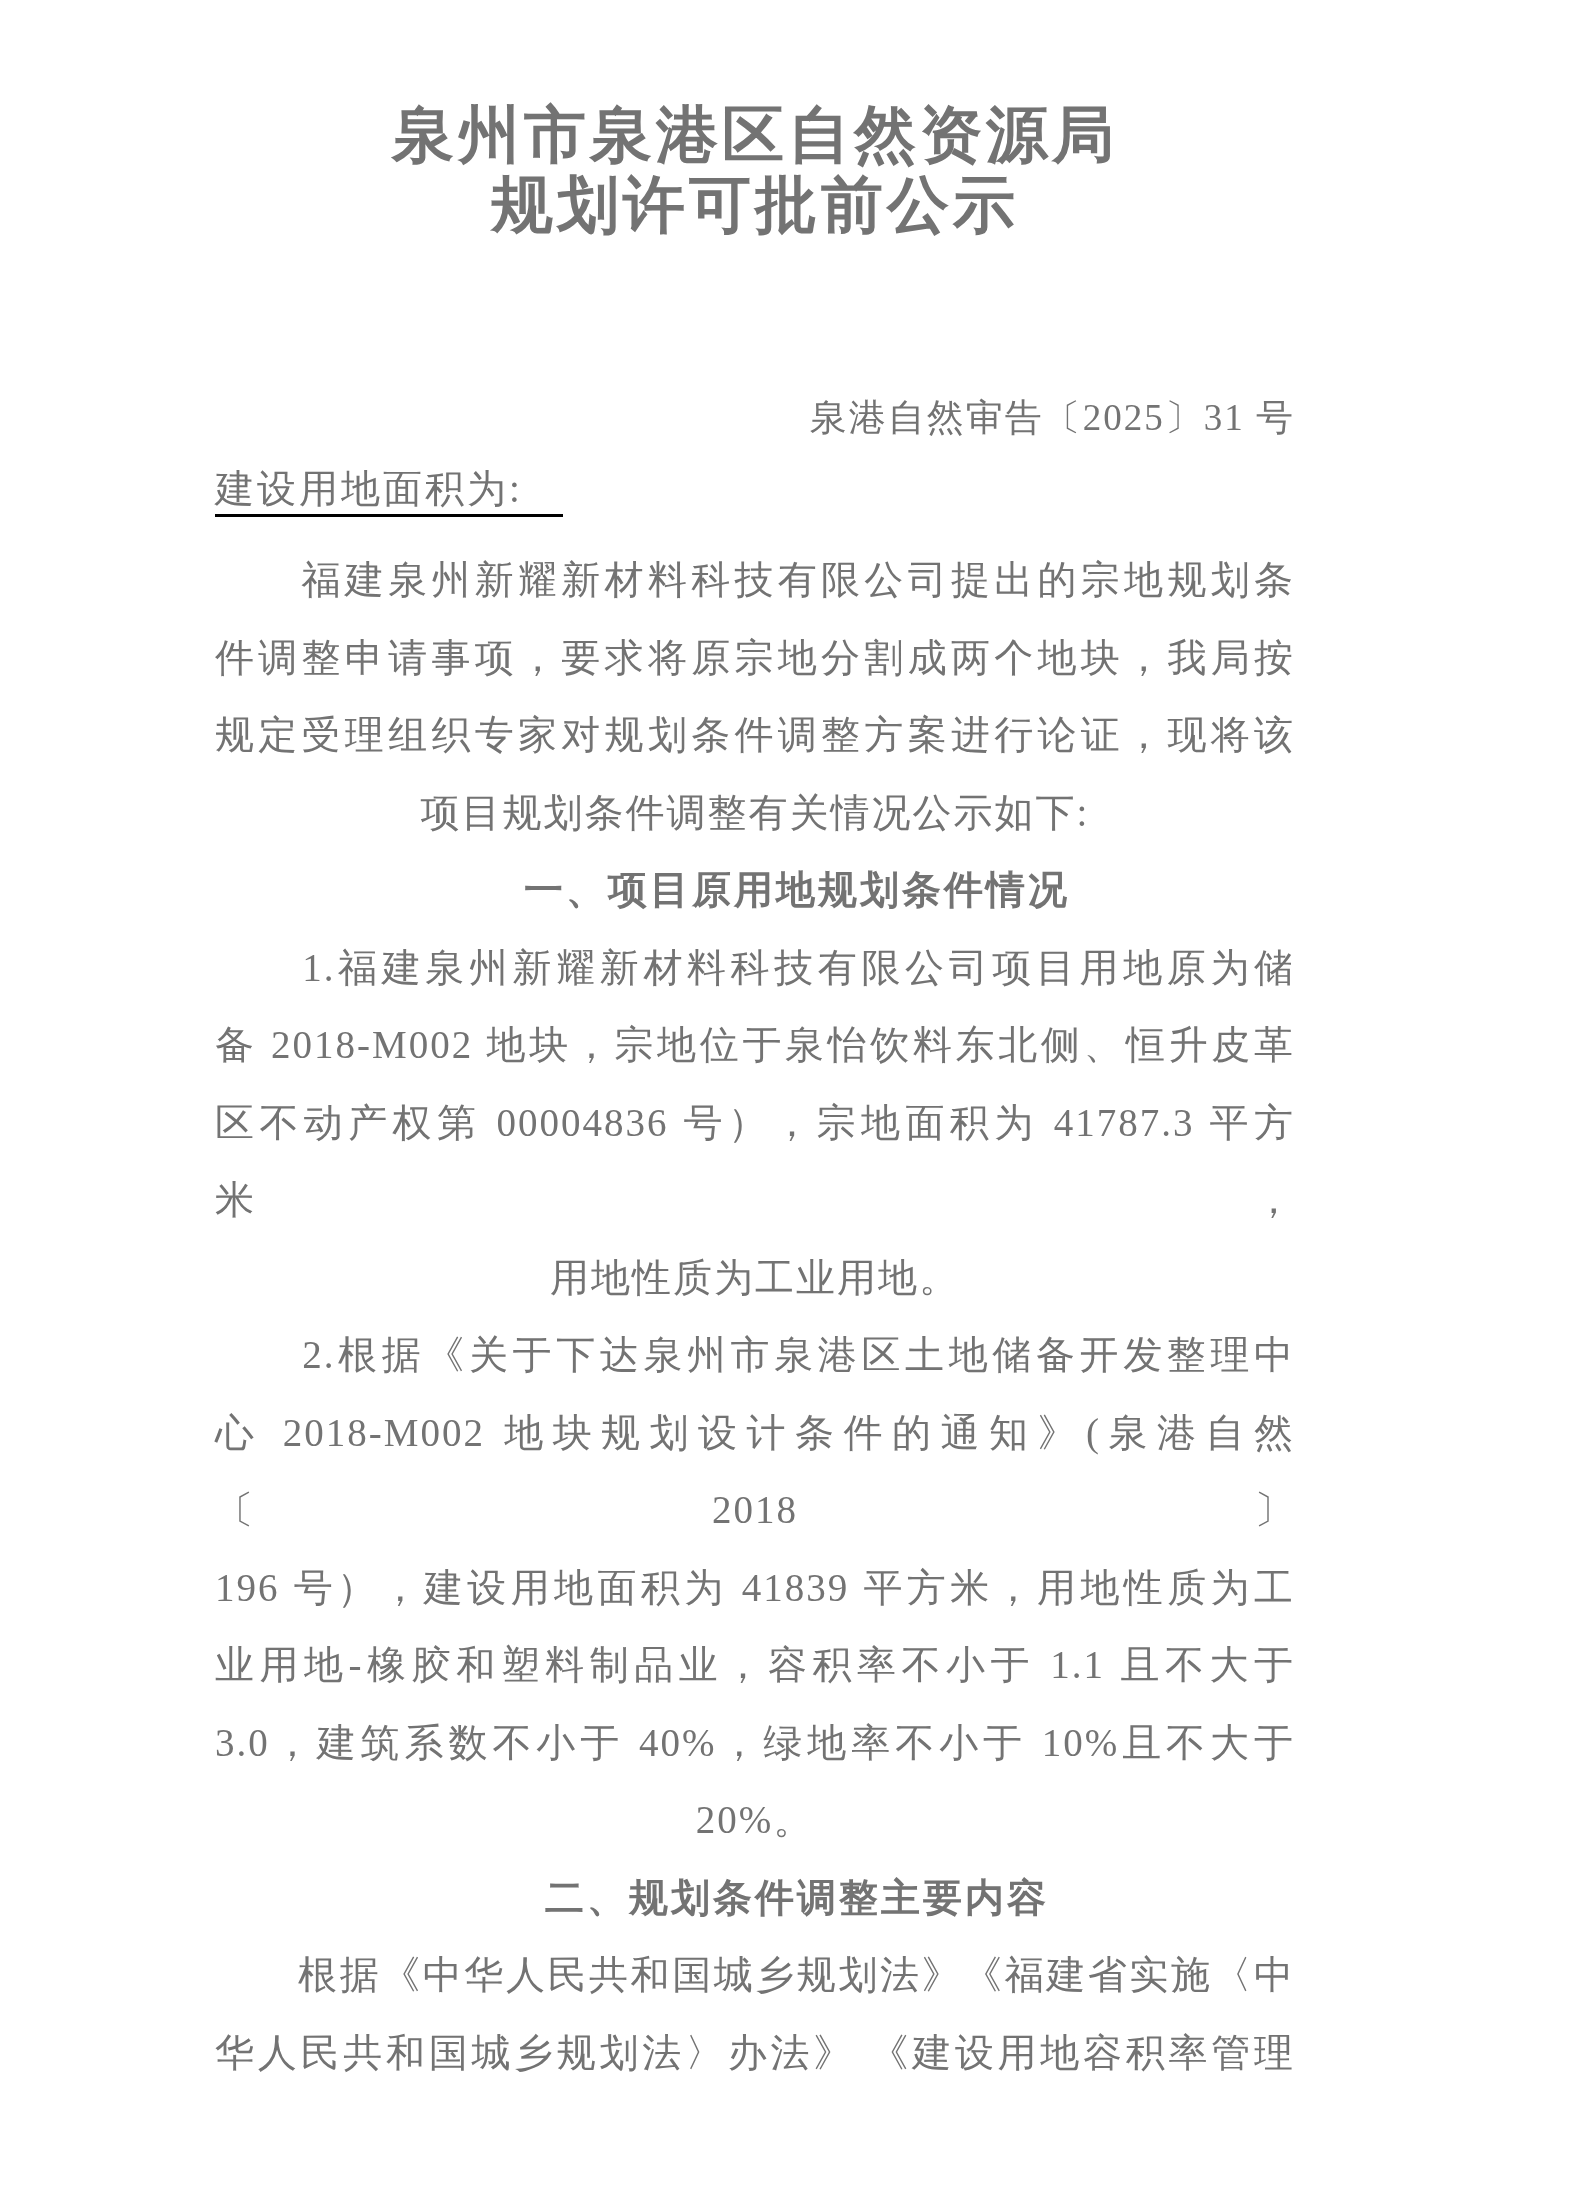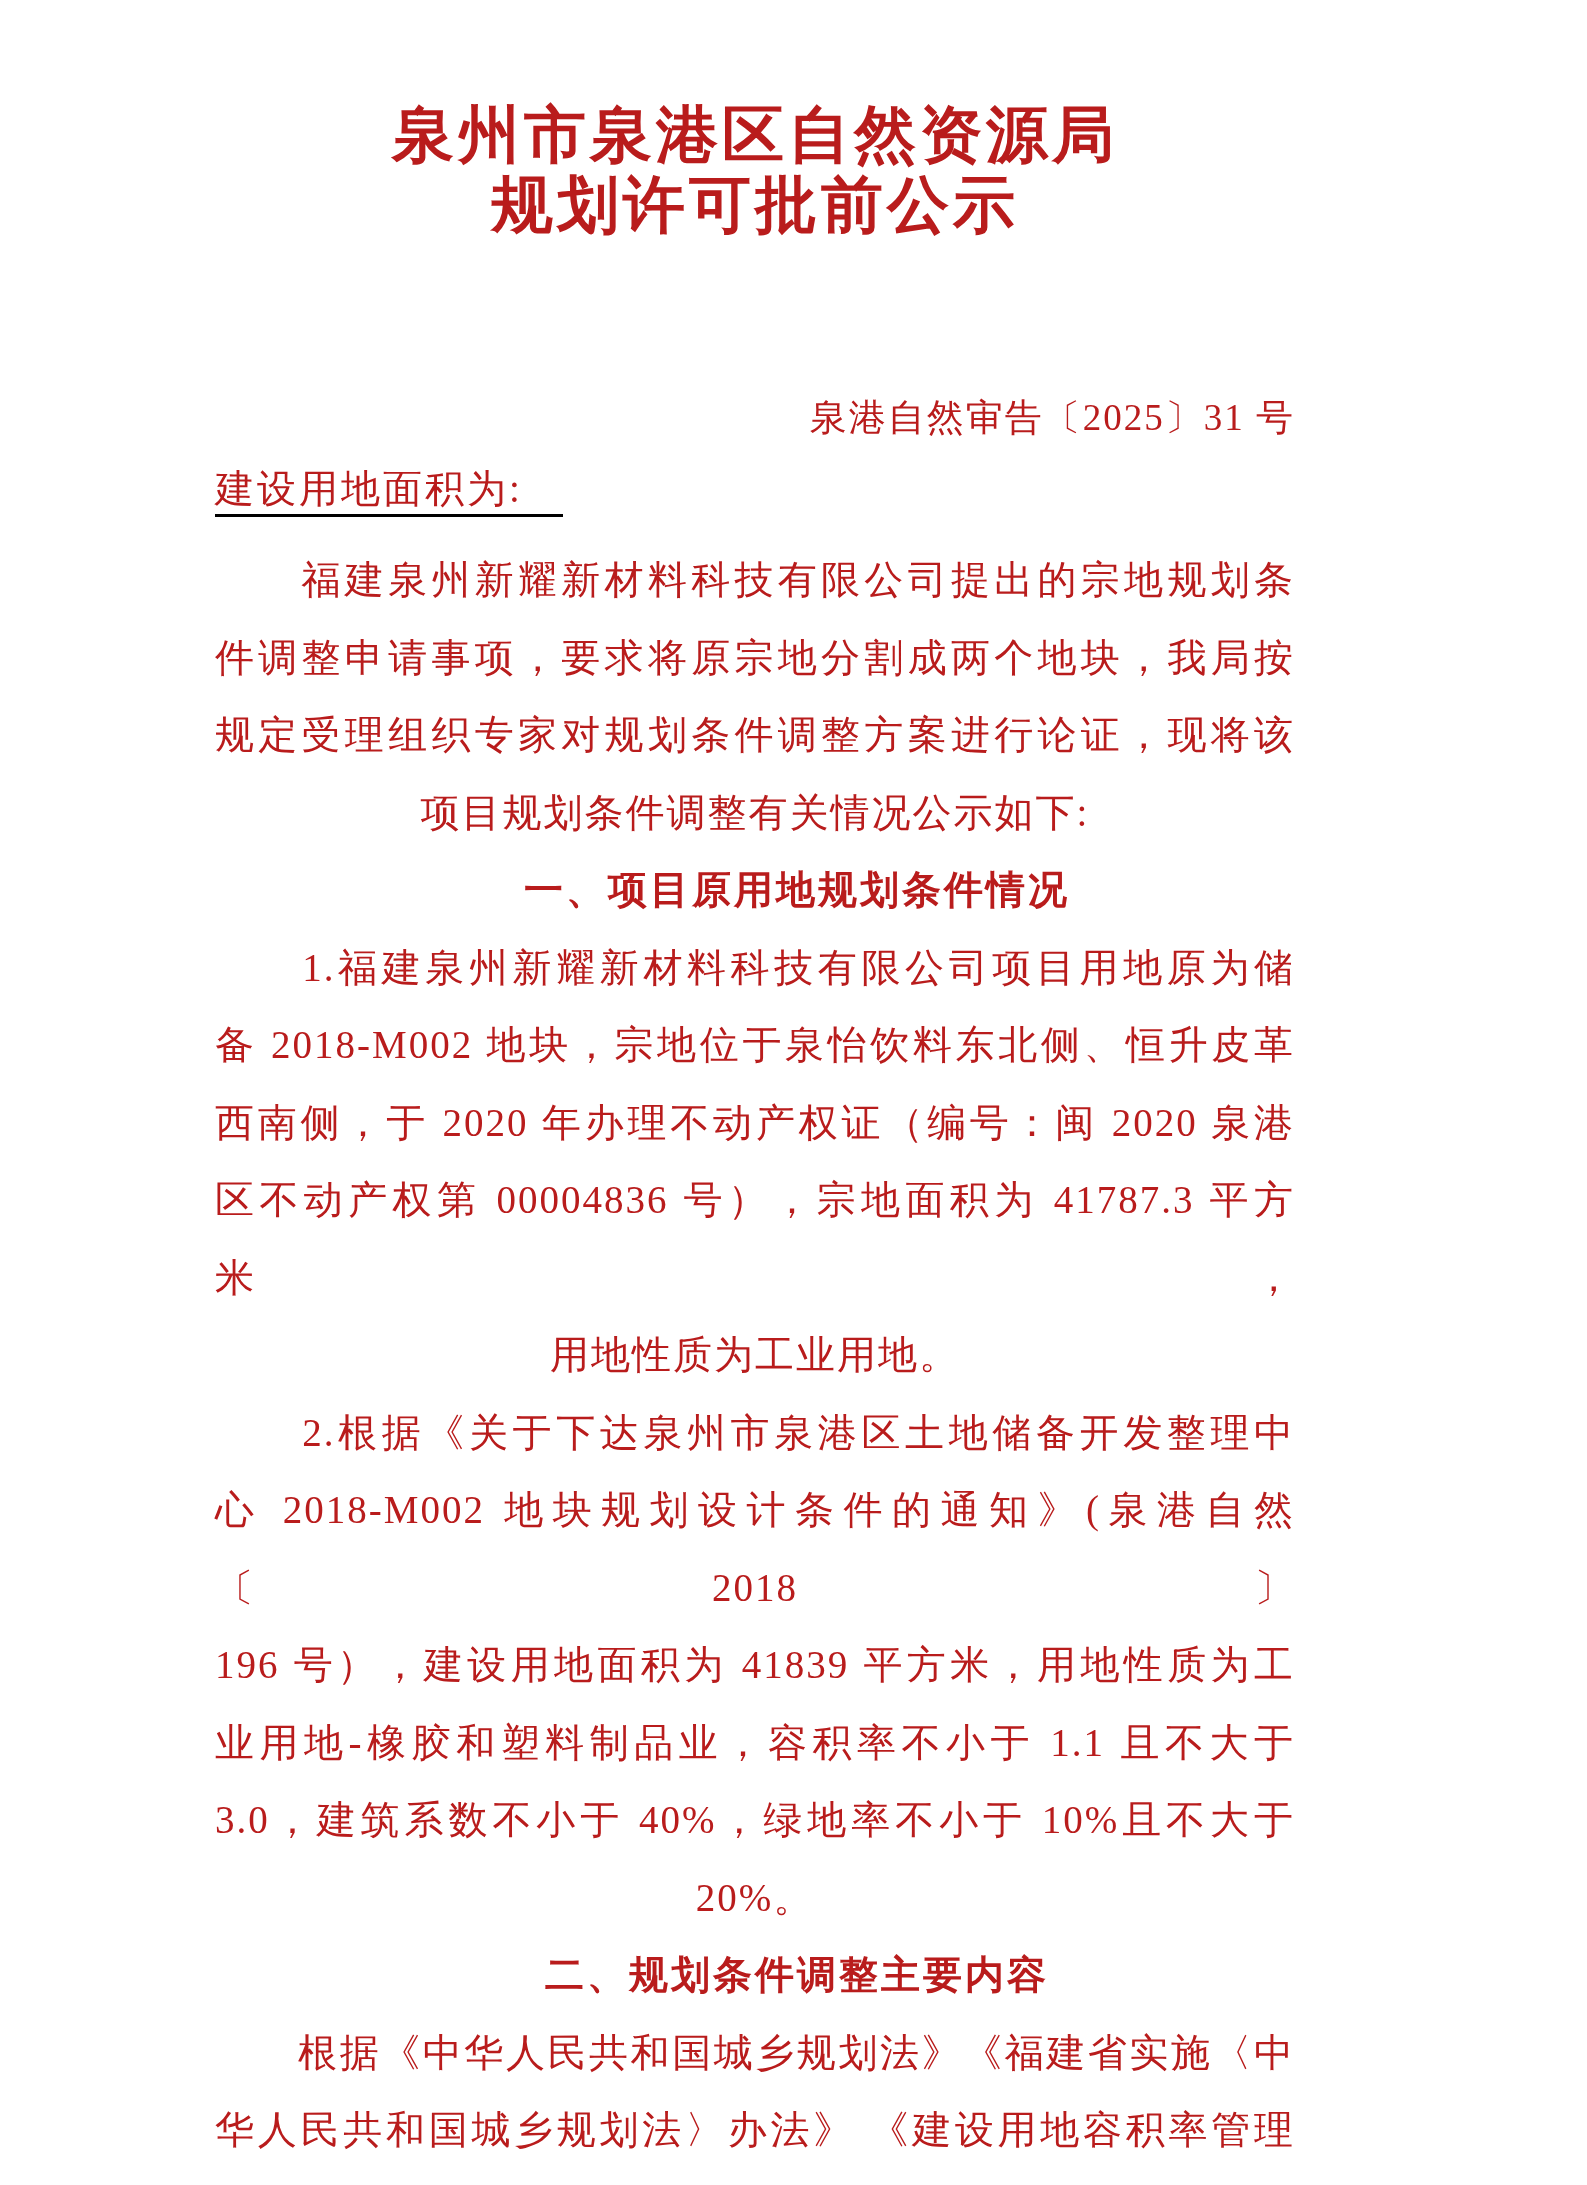--- a/index.html
+++ b/index.html
@@ -5,21 +5,21 @@
   html, body {
     margin: 0;
     padding: 0;
     background: #ffffff;
   }
   .page {
     position: relative;
     width: 1587px;
     height: 2185px;
     background: #ffffff;
-    color: #b91c1c;
+    color: #737373;
     font-family: "Liberation Serif", "DejaVu Serif", serif;
     box-sizing: border-box;
     padding-top: 100px;
     overflow: hidden;
   }
   .title {
     margin-left: 215px;
     width: 1080px;
     text-align: center;
     font-weight: bold;
@@ -84,21 +84,20 @@
   </div>
 
   <div class="doc-body" id="body-lines">
       <div class="line fill">　　福建泉州新耀新材料科技有限公司提出的宗地规划条</div>
       <div class="line fill">件调整申请事项，要求将原宗地分割成两个地块，我局按</div>
       <div class="line fill">规定受理组织专家对规划条件调整方案进行论证，现将该</div>
       <div class="line">项目规划条件调整有关情况公示如下:</div>
       <div class="line heading">　　一、项目原用地规划条件情况</div>
       <div class="line fill">　　1.福建泉州新耀新材料科技有限公司项目用地原为储</div>
       <div class="line fill">备 2018-M002 地块，宗地位于泉怡饮料东北侧、恒升皮革</div>
-      <div class="line fill">西南侧，于 2020 年办理不动产权证（编号：闽 2020 泉港</div>
       <div class="line fill">区不动产权第 00004836 号），宗地面积为 41787.3 平方米，</div>
       <div class="line">用地性质为工业用地。</div>
       <div class="line fill">　　2.根据《关于下达泉州市泉港区土地储备开发整理中</div>
       <div class="line fill">心 2018-M002 地块规划设计条件的通知》(泉港自然〔2018〕</div>
       <div class="line fill">196 号），建设用地面积为 41839 平方米，用地性质为工</div>
       <div class="line fill">业用地-橡胶和塑料制品业，容积率不小于 1.1 且不大于</div>
       <div class="line fill">3.0，建筑系数不小于 40%，绿地率不小于 10%且不大于</div>
       <div class="line">20%。</div>
       <div class="line heading">　　二、规划条件调整主要内容</div>
       <div class="line fill">　　根据《中华人民共和国城乡规划法》《福建省实施〈中</div>

